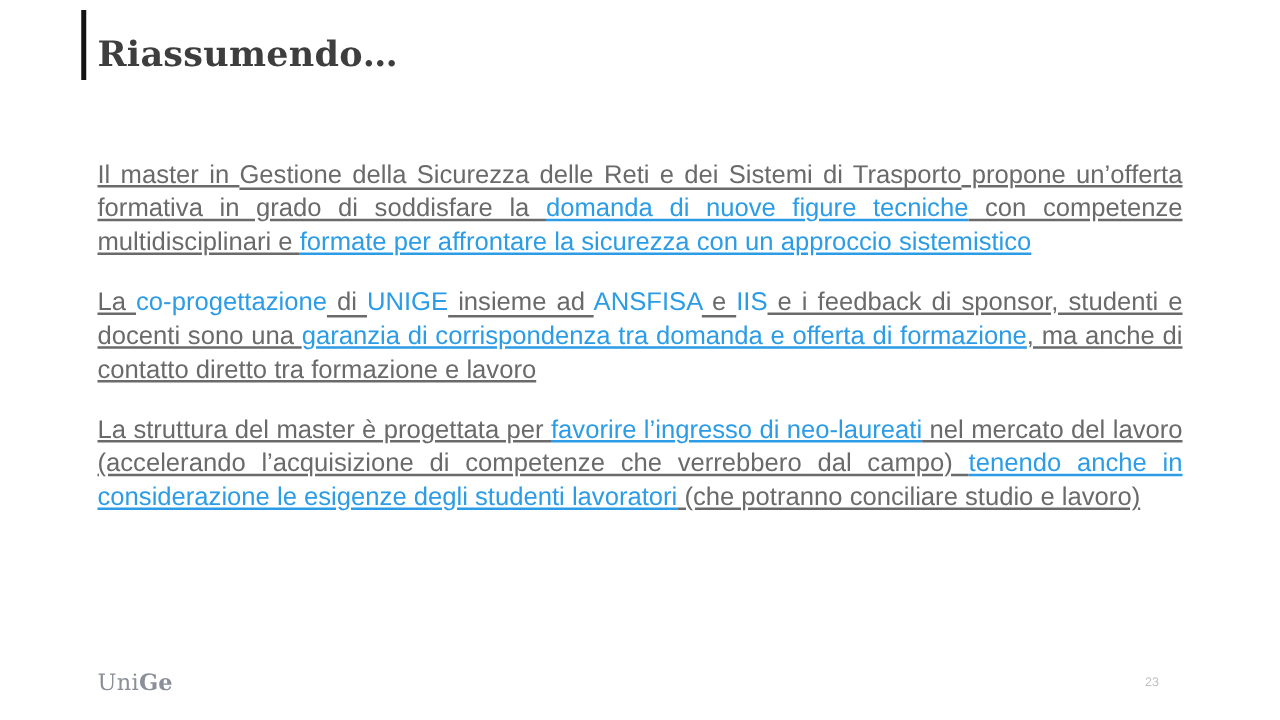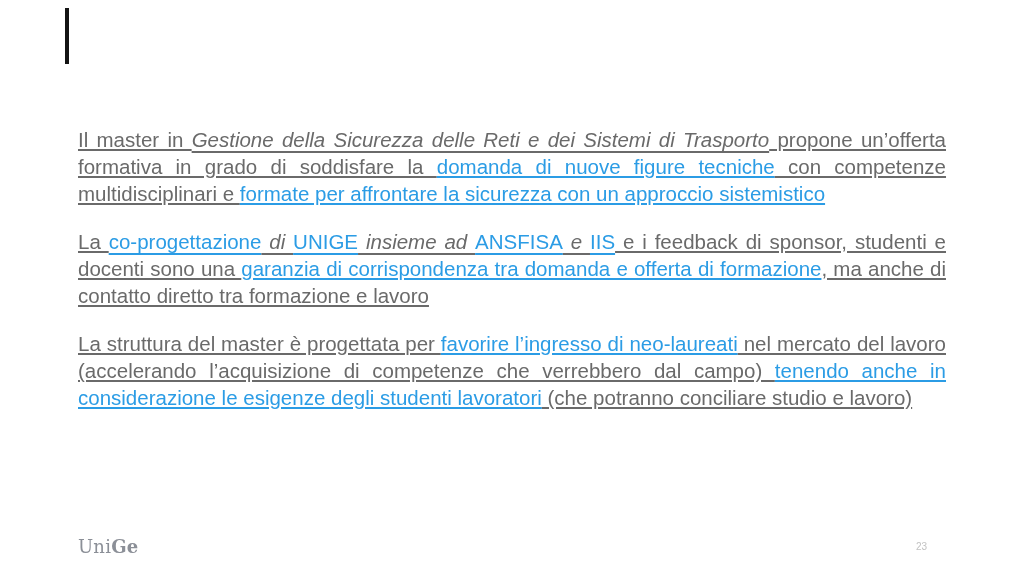--- a/index.html
+++ b/index.html
@@ -37,25 +37,23 @@
     text-align:justify;
     color:var(--gray);
   }
   .run.gray{color:var(--gray);text-decoration:underline;}
   .run.blue{color:var(--blue);text-decoration:underline;}
   .run.gray-underline{
     color:var(--gray);
     text-decoration:underline;
     text-decoration-thickness:1.5px;
     text-underline-offset:3.5px;
-    font-style:italic;
   }
   .run.blue-underline{
     color:var(--blue);
-    text-decoration:underline;
     text-decoration-thickness:1.5px;
     text-underline-offset:3.5px;
   }
   .footer-logo{
     position:absolute;left:78px;top:537px;
     font-family:"DejaVu Serif","Liberation Serif",serif;
     font-size:18px;line-height:20px;
     color:var(--footer);
     letter-spacing:0.2px;
   }
@@ -66,20 +64,21 @@
     color:var(--pagenum);
   }
 </style>
 </head>
 <body>
 
 <div class="slide">
 
   <div class="accent-bar"></div>
 
+  <h1 class="slide-title">Riassumendo…</h1>
 
   <div class="slide-body">
       <p class="body-para"><span class="run gray">Il master in </span><span class="run gray-underline">Gestione della Sicurezza delle Reti e dei Sistemi di Trasporto</span><span class="run gray"> propone un’offerta formativa in grado di soddisfare la </span><span class="run blue">domanda di nuove figure tecniche</span><span class="run gray"> con competenze multidisciplinari e </span><span class="run blue">formate per affrontare la sicurezza con un approccio sistemistico</span></p>
       <p class="body-para"><span class="run gray">La </span><span class="run blue-underline">co-progettazione</span><span class="run gray-underline"> di </span><span class="run blue-underline">UNIGE</span><span class="run gray-underline"> insieme ad </span><span class="run blue-underline">ANSFISA</span><span class="run gray-underline"> e </span><span class="run blue-underline">IIS</span><span class="run gray"> e i feedback di sponsor, studenti e docenti sono una </span><span class="run blue">garanzia di corrispondenza tra domanda e offerta di formazione</span><span class="run gray">, ma anche di contatto diretto tra formazione e lavoro</span></p>
       <p class="body-para"><span class="run gray">La struttura del master è progettata per </span><span class="run blue">favorire l’ingresso di neo-laureati</span><span class="run gray"> nel mercato del lavoro (accelerando l’acquisizione di competenze che verrebbero dal campo) </span><span class="run blue">tenendo anche in considerazione le esigenze degli studenti lavoratori</span><span class="run gray"> (che potranno conciliare studio e lavoro)</span></p>
     </div>
 
   <div class="footer-logo"><span class="logo-regular">Uni</span><span class="logo-bold">Ge</span></div>
 
   <div class="page-number">23</div>

